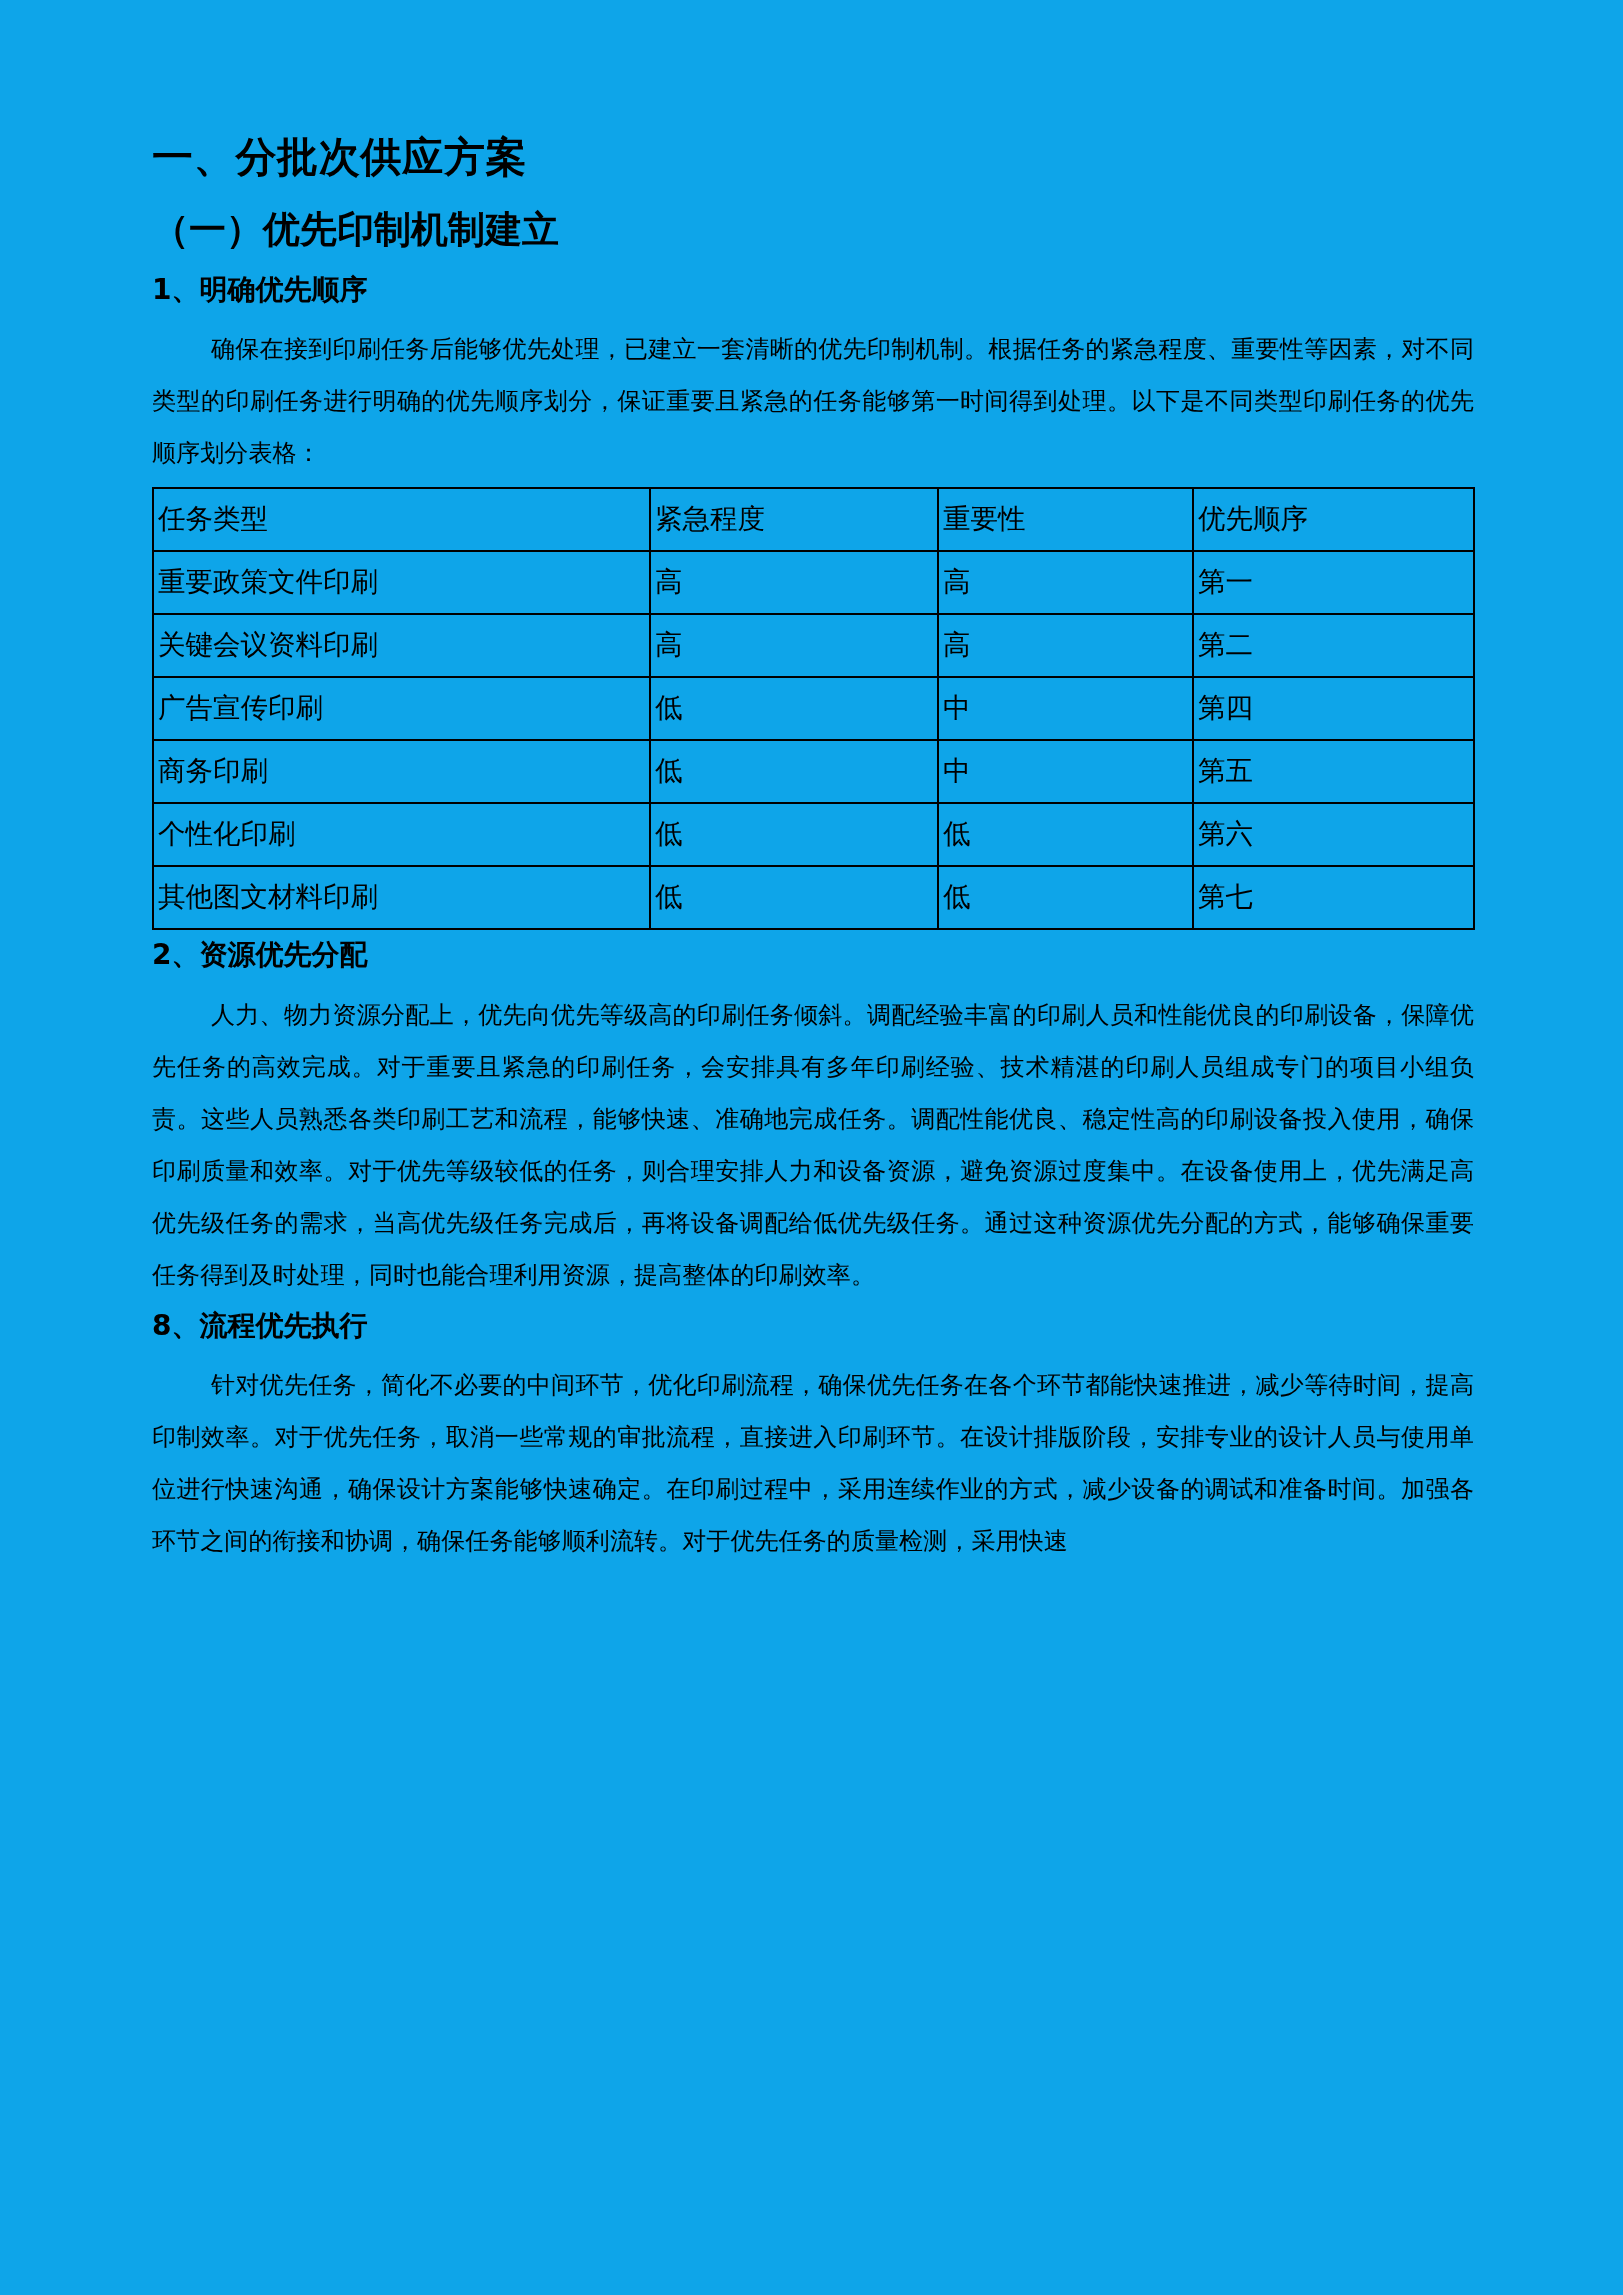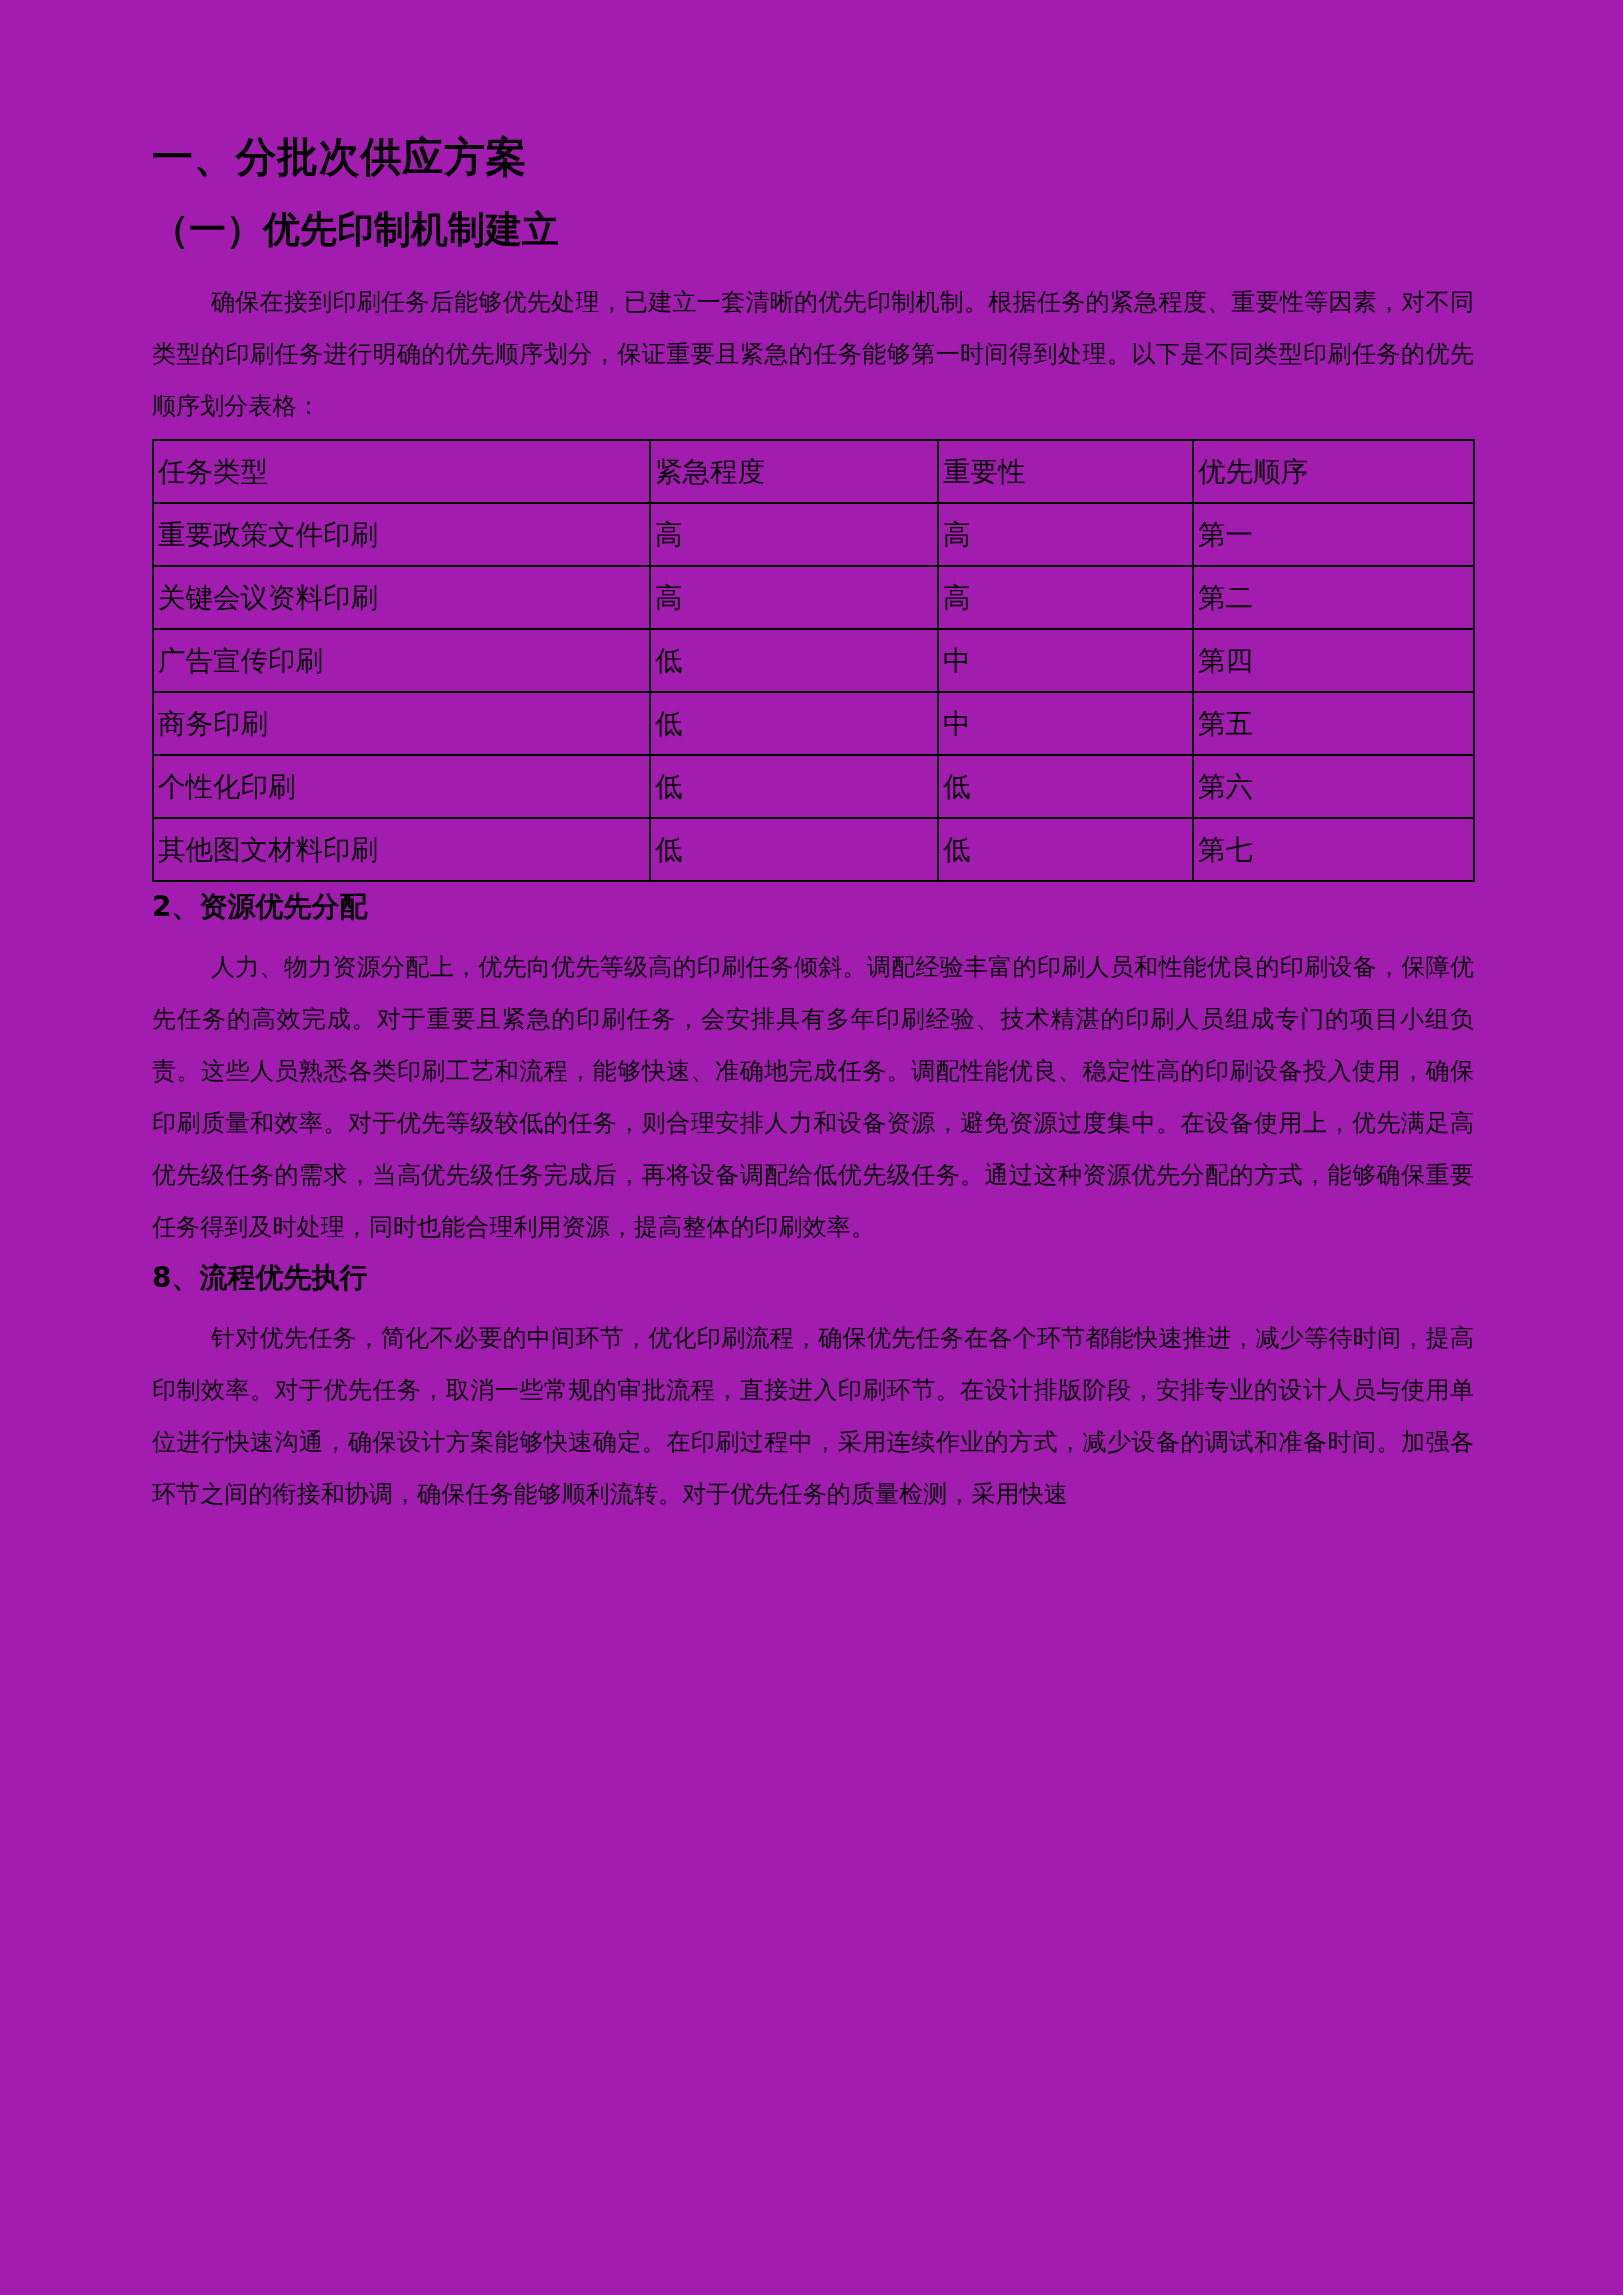--- a/index.html
+++ b/index.html
@@ -8,21 +8,21 @@
     background: #ffffff;
   }
   body {
     font-family: "DejaVu Sans", "Liberation Sans", sans-serif;
     color: #000000;
   }
   .page {
     position: relative;
     width: 1623px;
     height: 2295px;
-    background: #a21caf;
+    background: #0ea5e9;
     box-sizing: border-box;
     padding: 137px 149px 118px 152px;
     overflow: hidden;
   }
   .content {
     width: 1322px;
   }
 
   
   .h1 {
@@ -94,20 +94,21 @@
 </head>
 <body>
 
 <div class="page">
   <div class="content">
 
     <h1 class="h1">一、分批次供应方案</h1>
 
     <h2 class="h2">（一）优先印制机制建立</h2>
 
+    <h3 class="h3">1、明确优先顺序</h3>
 
     <p class="para">确保在接到印刷任务后能够优先处理，已建立一套清晰的优先印制机制。根据任务的紧急程度、重要性等因素，对不同类型的印刷任务进行明确的优先顺序划分，保证重要且紧急的任务能够第一时间得到处理。以下是不同类型印刷任务的优先顺序划分表格：</p>
 
     <div class="tbl-wrap">
       <table class="priority-table">
         <colgroup>
           <col class="c1">
             <col class="c2">
             <col class="c3">
             <col class="c4">

